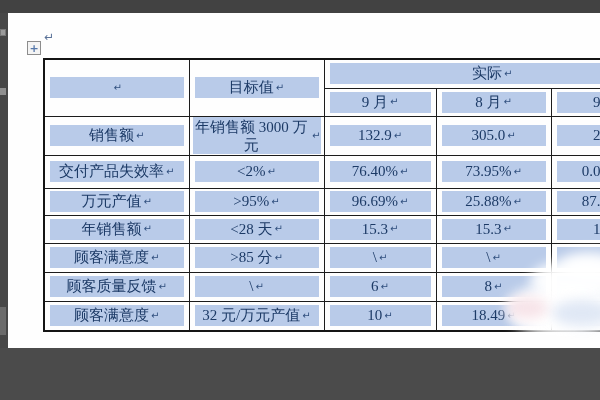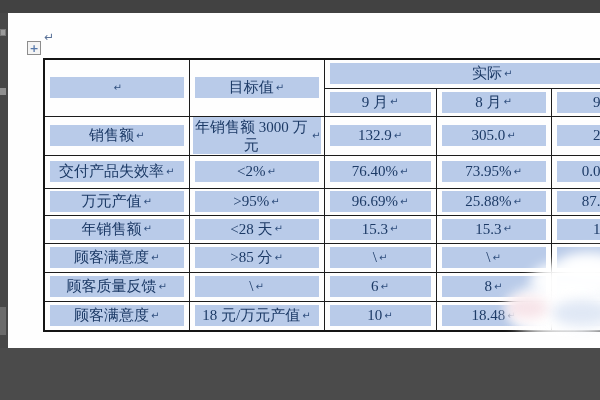--- a/index.html
+++ b/index.html
@@ -323,33 +323,33 @@
 
   <tr class="r-cost">
     <td>
           <div class="band">
             <span>顾客满意度</span>
             <span class="rm">↵</span>
           </div>
         </td>
     <td>
           <div class="band">
-            <span>18 元/万元产值</span>
+            <span>32 元/万元产值</span>
             <span class="rm">↵</span>
           </div>
         </td>
     <td>
           <div class="band">
             <span>10</span>
             <span class="rm">↵</span>
           </div>
         </td>
     <td>
           <div class="band">
-            <span>18.48</span>
+            <span>18.49</span>
             <span class="rm">↵</span>
           </div>
         </td>
     <td>
           <div class="band band-end">
             <span class="frag"></span>
           </div>
         </td>
   </tr>
 </tbody>

